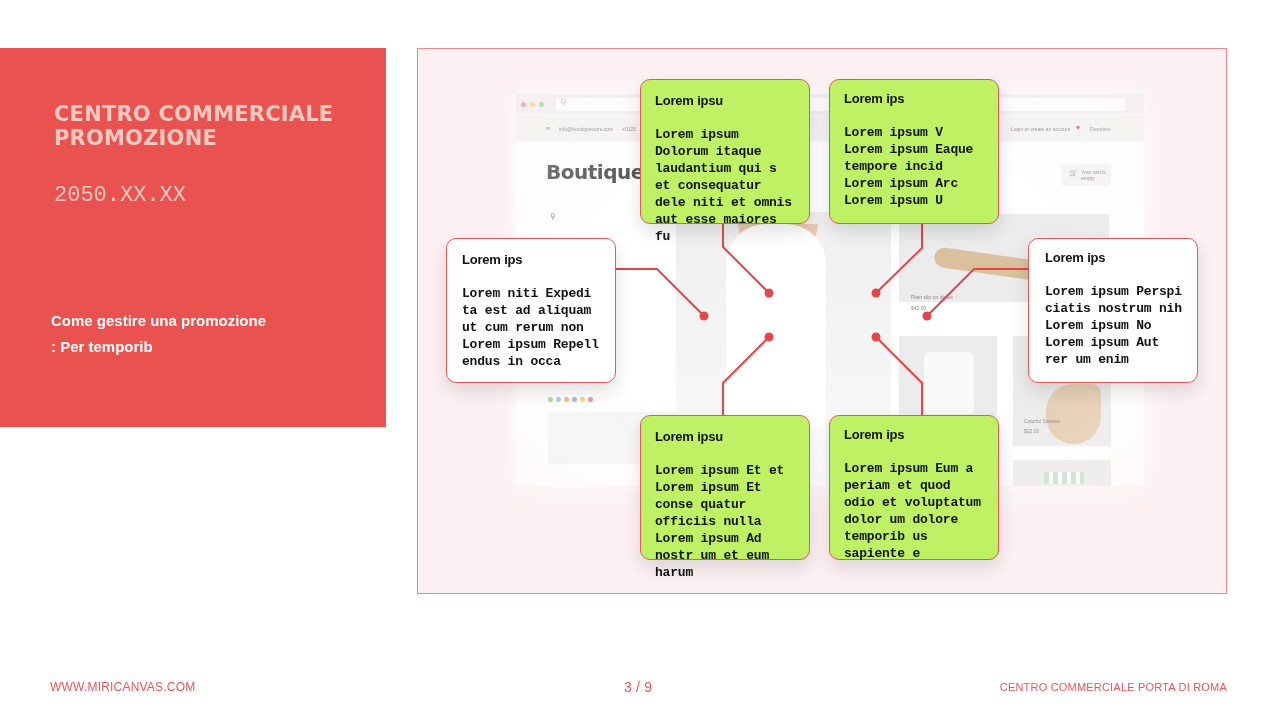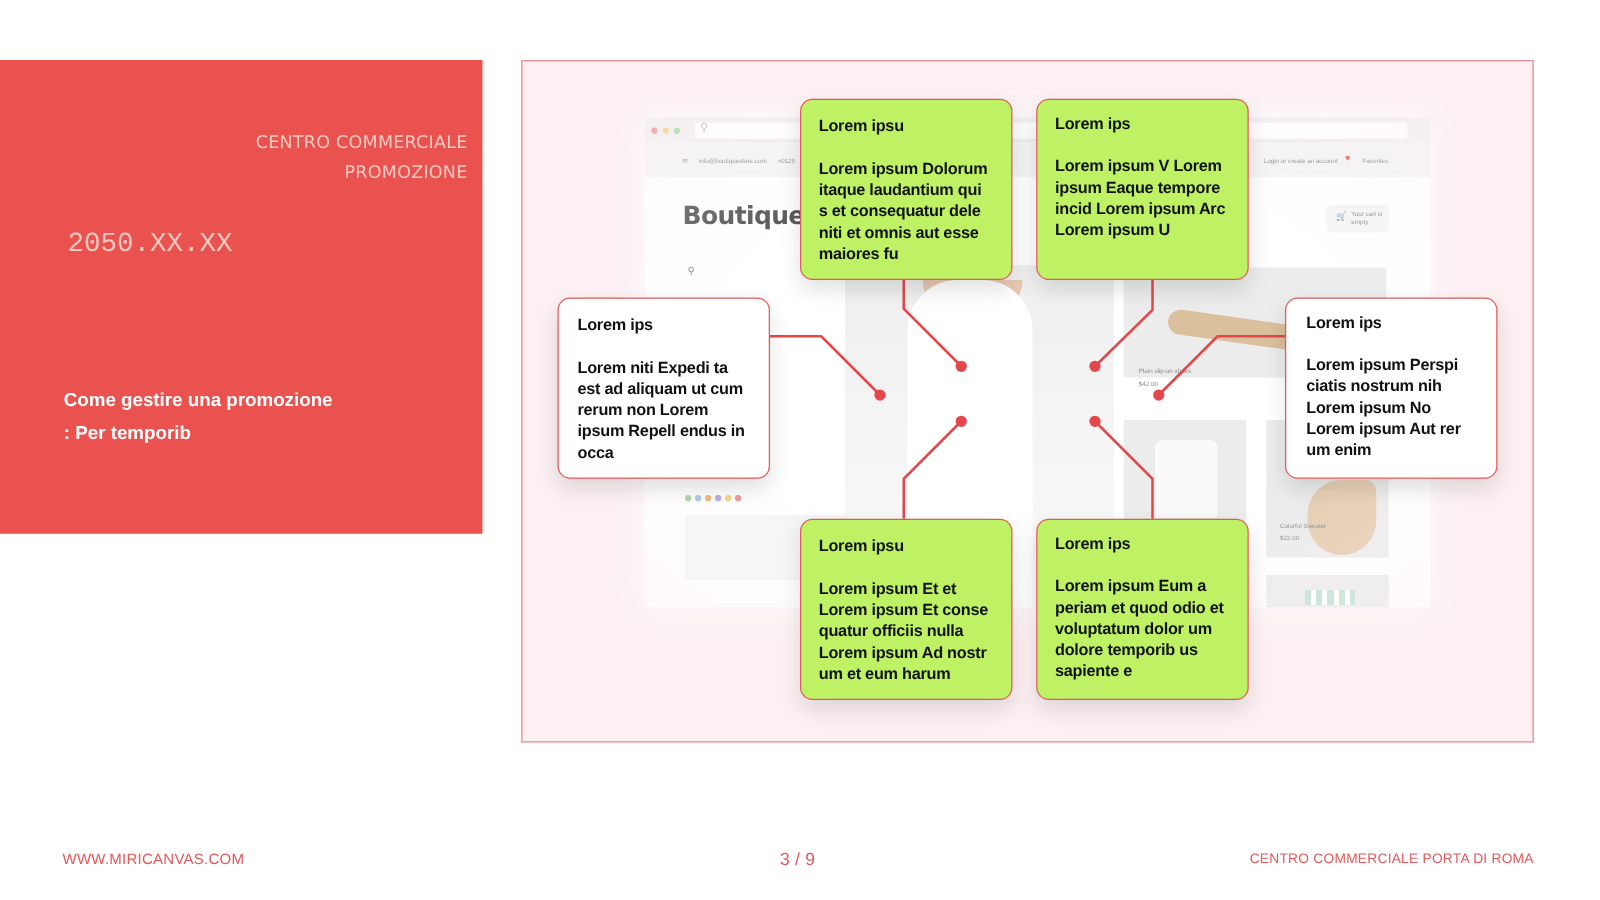--- a/index.html
+++ b/index.html
@@ -5,22 +5,22 @@
   * { box-sizing: border-box; margin: 0; padding: 0; }
   html, body { width: 1280px; height: 720px; overflow: hidden; background: #ffffff; }
   body { position: relative; font-family: "Liberation Sans", sans-serif; }
 
   .left-panel {
     position: absolute; left: 0; top: 48px; width: 386px; height: 379px;
     background: #ea524f;
   }
   .lp-title {
     position: absolute; left: 54px; top: 54px; width: 320px;
-    color: #f8c9c1; font-family: "DejaVu Sans", sans-serif; font-weight: normal;
-    font-size: 14px; line-height: 24px; letter-spacing: 0.2px; text-align: right;
+    color: #f8c9c1; font-family: "DejaVu Sans", sans-serif; font-weight: bold;
+    font-size: 21px; line-height: 24px; letter-spacing: 0.2px;
   }
   .lp-date {
     position: absolute; left: 54px; top: 135px;
     color: #f8c9c1; font-family: Liberation Mono, monospace; font-size: 22px; line-height: 26px;
   }
   .lp-subtitle {
     position: absolute; left: 51px; top: 260px; width: 330px;
     color: #ffffff; font-weight: bold; font-size: 15px; line-height: 26px;
   }
 
@@ -72,21 +72,21 @@
     position: absolute; width: 170px; height: 145px;
     border: 1px solid #e3595a; border-radius: 10px;
     padding: 12px 14px 0 14px;
     font-family: "Liberation Sans", sans-serif; font-weight: bold;
     font-size: 13px; line-height: 17px; color: #111111; letter-spacing: -0.2px;
     box-shadow: 0 8px 18px rgba(0,0,0,0.12);
   }
   .callout.pink { background: #bef264; }
   .callout.white { background: #ffffff; }
   .callout .c-title { display: block; margin-bottom: 17px; }
-  .callout .c-body { display: block; }
+  .callout .c-body { display: block; font-family: Liberation Mono, monospace; }
 
   
   .footer-text { position: absolute; top: 664px; font-size: 12px; color: #e3595a; letter-spacing: 0.2px; margin-top: 16px; }
   .footer-left { left: 50px; }
   .footer-center { left: 624px; font-size: 14px; top: 663px; }
   .footer-right { right: 53px; font-size: 11px; top: 665px; }
 </style>
 </head>
 <body>
 

